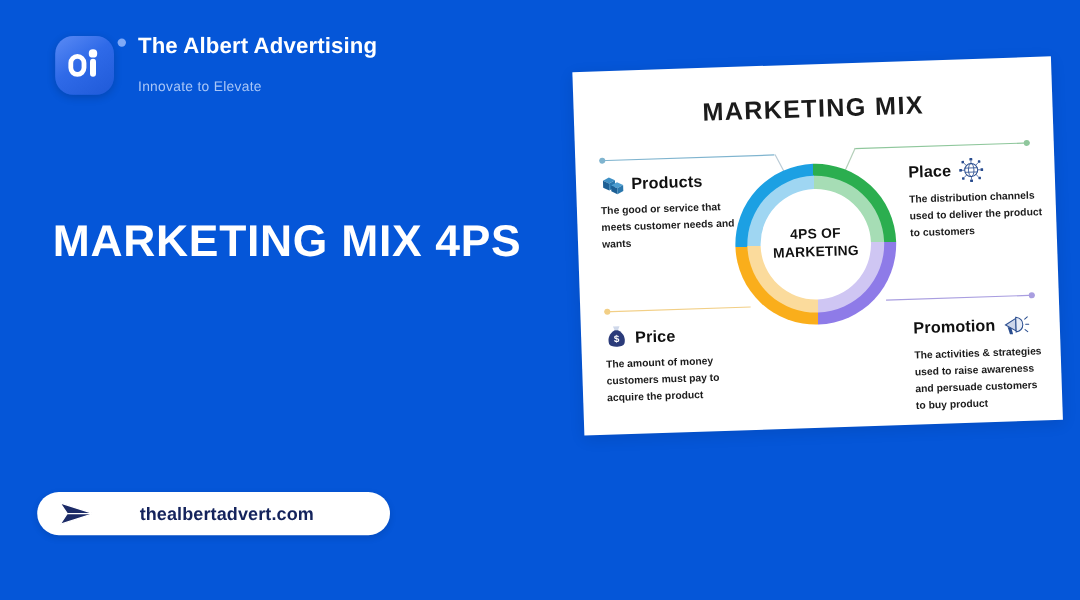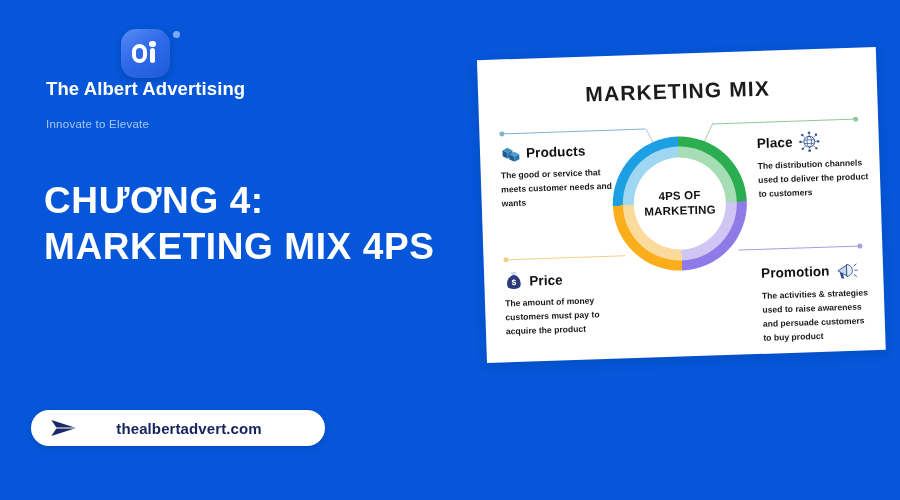--- a/index.html
+++ b/index.html
@@ -5,21 +5,21 @@
   html,body{margin:0;padding:0;}
   body{
     width:900px;height:500px;overflow:hidden;
     background:#0556d8;
     font-family:"Liberation Sans", sans-serif;
     position:relative;
   }
   .stage{position:absolute;inset:0;}
 
   
-  .brand{position:absolute;left:46px;top:29px;display:flex;align-items:center;gap:2px;flex-direction:column;}
+  .brand{position:absolute;left:46px;top:29px;display:flex;align-items:center;gap:20px;}
   .brand-mark{
     width:49px;height:49px;border-radius:15px;
     background:linear-gradient(145deg,#5b8bf5 0%,#2f6ae8 45%,#1f5ad8 100%);
     position:relative;box-shadow:0 2px 7px rgba(0,0,0,.18);flex:none;
   }
   .brand-mark .mk-a{
     position:absolute;left:11px;top:15px;width:15px;height:19px;
     border:4px solid #ffffff;border-radius:9px 9px 9px 9px;box-sizing:border-box;
   }
   .brand-mark .mk-i{
@@ -115,21 +115,20 @@
       <span class="mk-dot"></span>
       <span class="mk-spark"></span>
     </div>
     <div class="brand-text">
       <span class="brand-name">The Albert Advertising</span>
       <span class="brand-tag">Innovate to Elevate</span>
     </div>
   </div>
 
   <div class="headline">
-    <span class="l1">CHƯƠNG 4:</span>
     <span class="l2">MARKETING MIX 4PS</span>
   </div>
 
   <div class="url-pill">
     <svg class="plane" width="30" height="22" viewBox="0 0 30 22">
       <path d="M1 2 L29 11 L1 20 L7 11 Z" fill="#1b2a66"></path>
       <path d="M1 2 L29 11 L1 20 L7 11 Z" fill="none" stroke="#ffffff" stroke-width="1.1"></path>
       <path d="M7 11 L29 11" stroke="#ffffff" stroke-width="1"></path>
     </svg>
     <span class="url-text">thealbertadvert.com</span>

